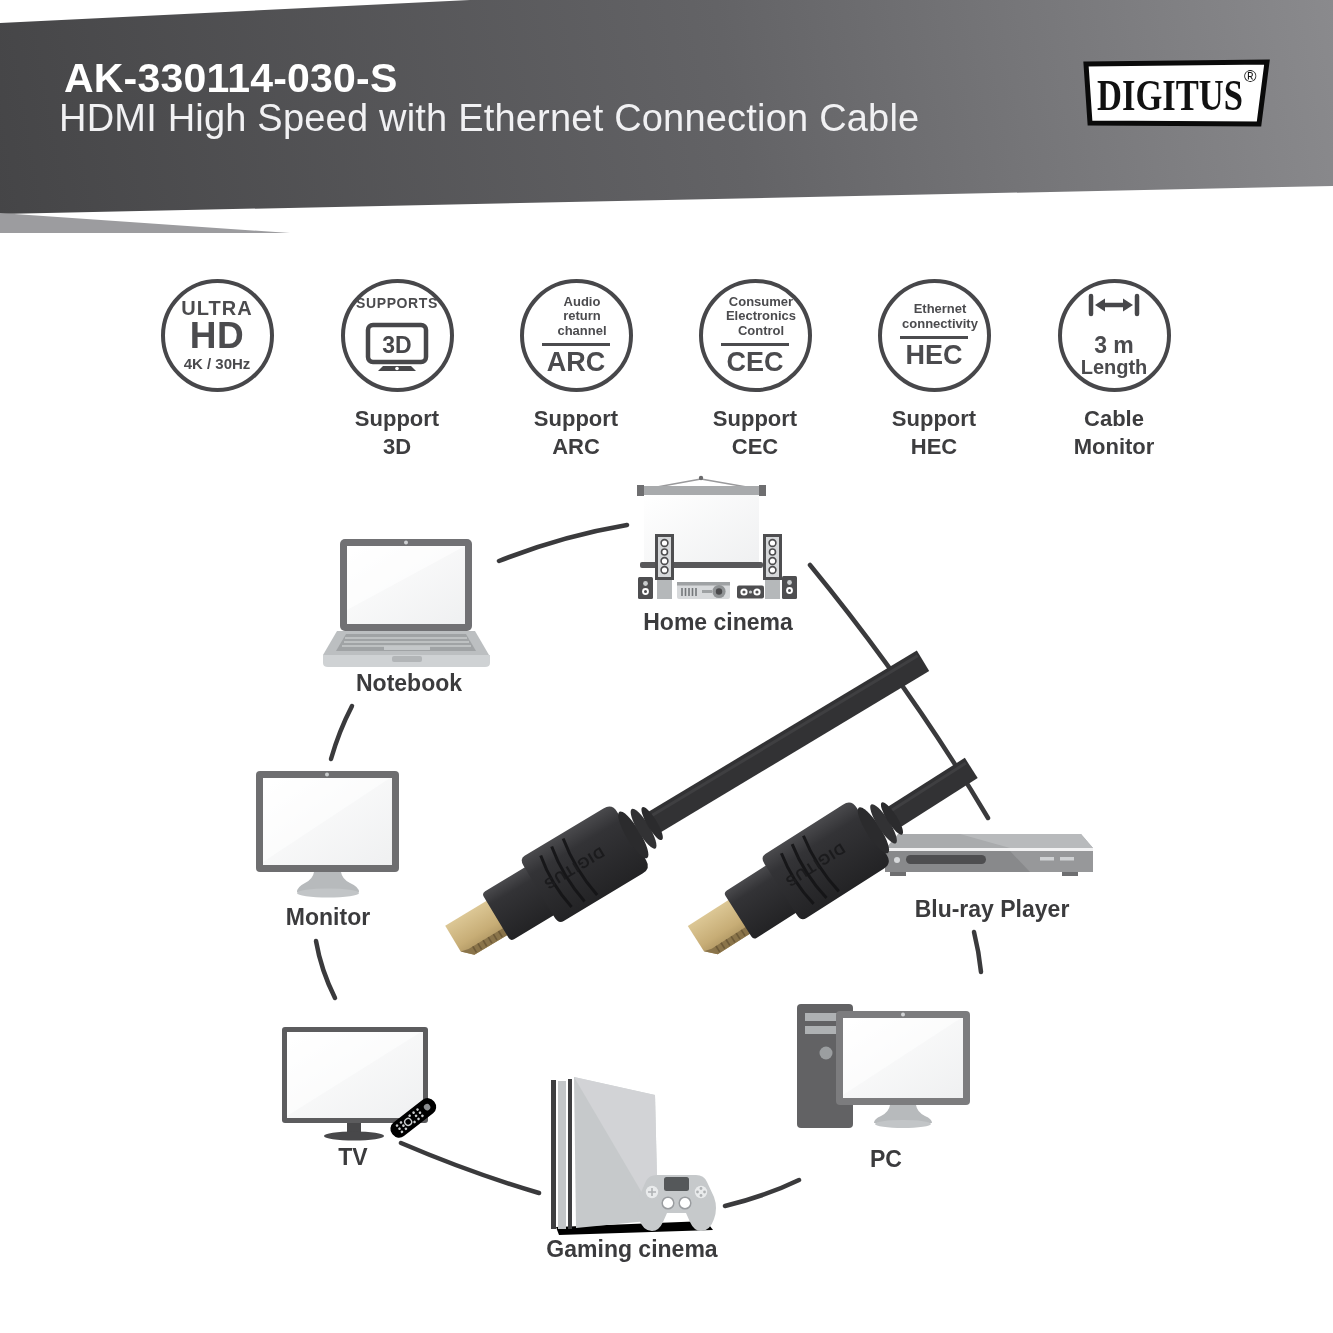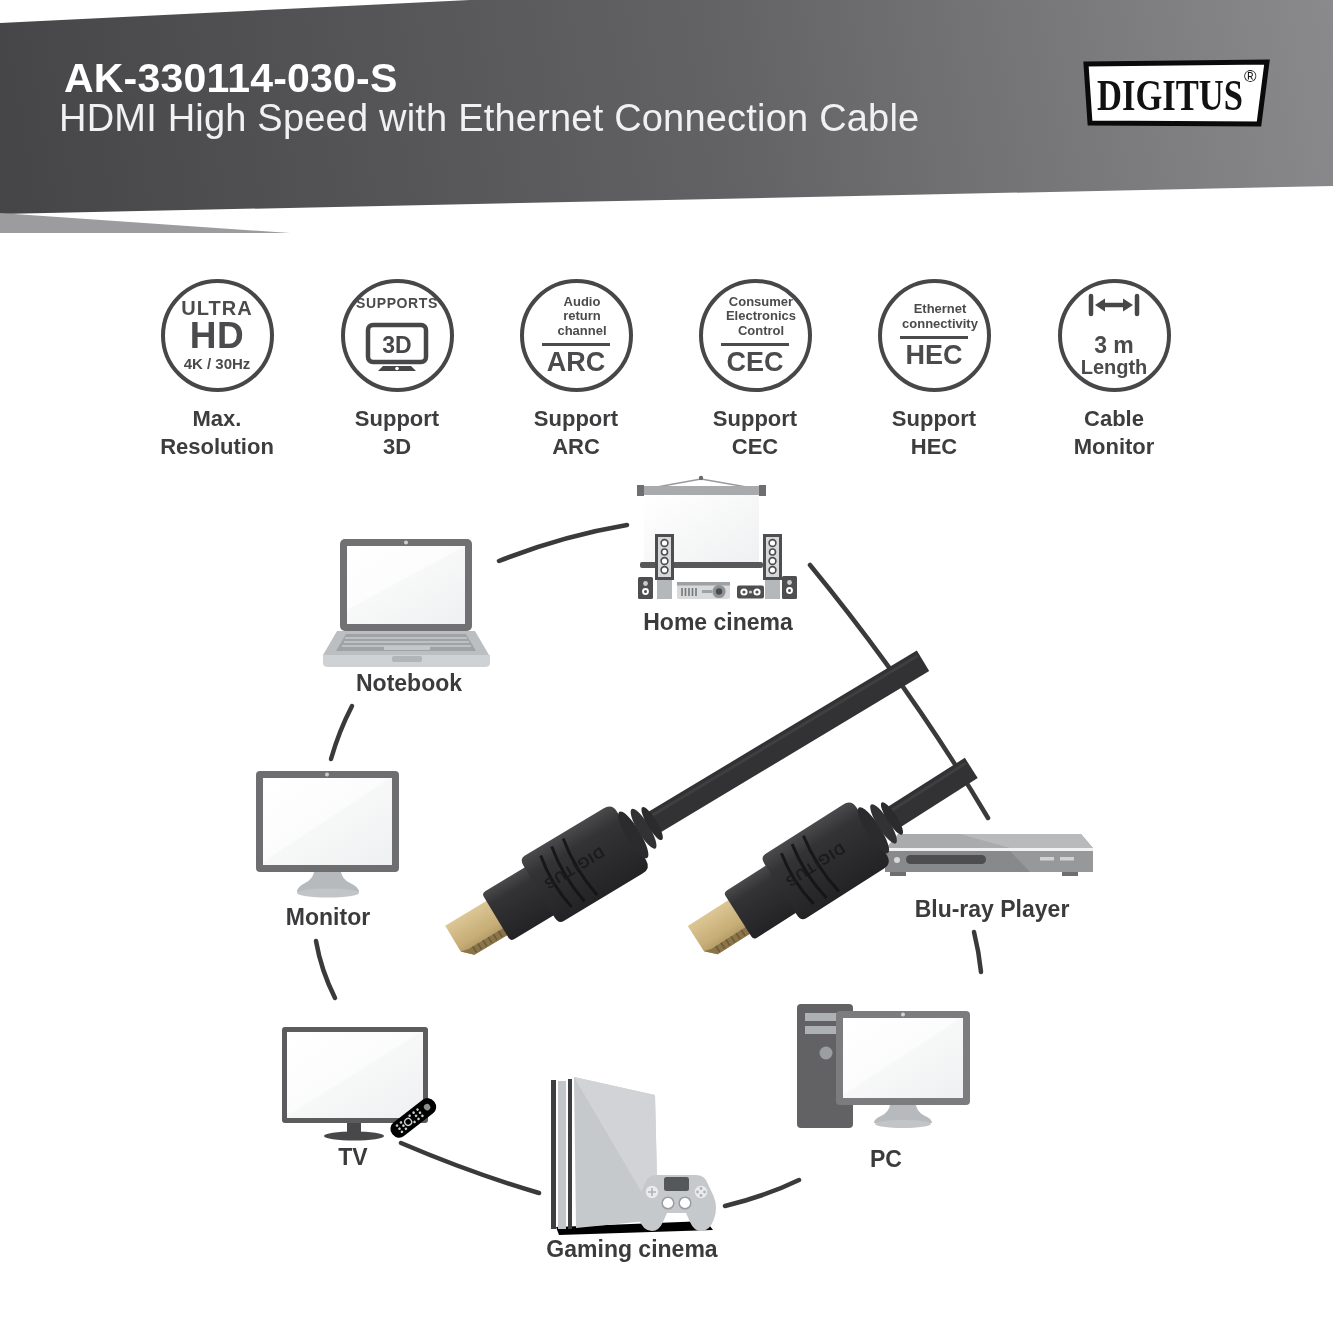--- a/index.html
+++ b/index.html
@@ -315,22 +315,20 @@
 
 <div class="overlay banner-code">AK-330114-030-S</div>
 <div class="overlay banner-title">HDMI High Speed with Ethernet Connection Cable</div>
 
 <div class="feature" style="left:127px">
   <div class="fcircle">
     <div class="f-ultra">ULTRA</div>
     <div class="f-hd">HD</div>
     <div class="f-4k">4K / 30Hz</div>
   </div>
-  <div class="fcap">Max.
-Resolution</div>
 </div>
 
 <div class="feature" style="left:307px">
   <div class="fcircle">
     <div class="f-sup">SUPPORTS</div>
     <svg width="66" height="54" viewBox="0 0 66 54">
       <rect x="4" y="3" width="58" height="37" rx="5" fill="none" stroke="#47474a" stroke-width="4.5"></rect>
       <text x="33" y="31" text-anchor="middle" font-family="Liberation Sans, sans-serif" font-size="23" font-weight="bold" fill="#47474a">3D</text>
       <polygon points="19,44 47,44 52,49 14,49" fill="#47474a"></polygon>
       <circle cx="33" cy="46.5" r="1.8" fill="#ffffff"></circle>

